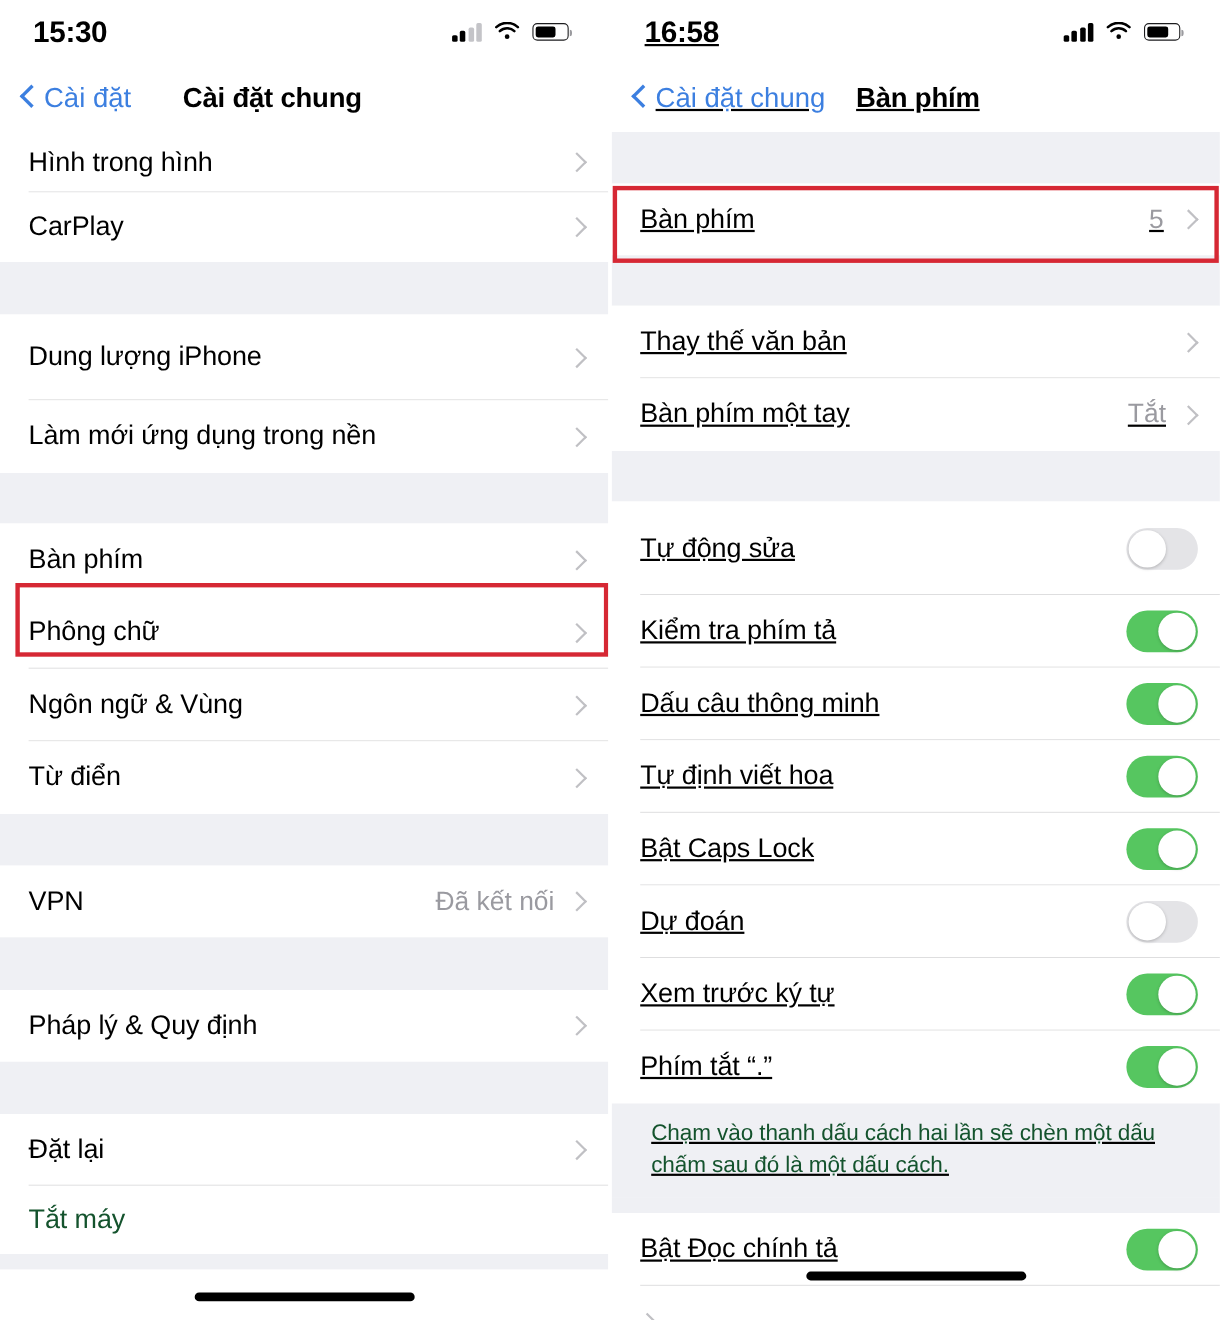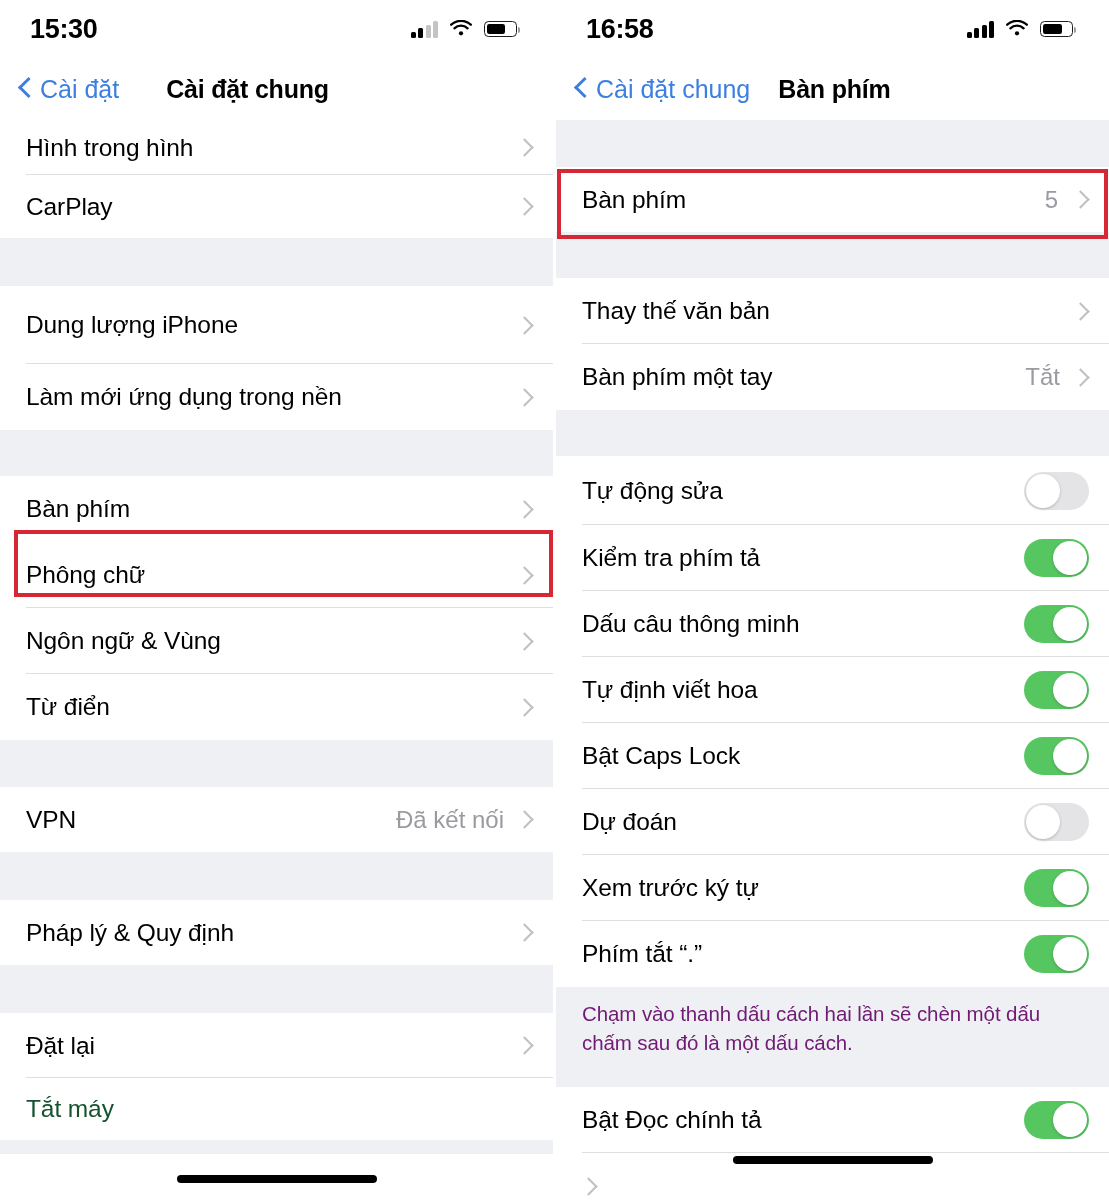--- a/index.html
+++ b/index.html
@@ -16,21 +16,21 @@
     height: 1200px;
   }
   .phone {
     position: relative;
     height: 1200px;
     background: #ffffff;
     overflow: hidden;
   }
   .phone.left  { width: 553px; }
   .gap-divider { width: 3px; height: 1200px; background: #ffffff; flex: 0 0 3px; }
-  .phone.right { width: 553px; }
+  .phone.right { width: 553px; text-decoration: underline; }
 
   
   .statusbar {
     height: 58px;
     display: flex;
     align-items: center;
     justify-content: space-between;
     padding: 0 36px 0 30px;
     background: #ffffff;
   }
@@ -151,24 +151,24 @@
     position: absolute; top: 2px; left: 2px;
     width: 34px; height: 34px; border-radius: 50%;
     background: #ffffff;
     box-shadow: 0 1px 3px rgba(0,0,0,0.22);
   }
   .toggle.on .knob { left: 29px; }
 
   
   .footnote {
     background: #eff0f4;
-    padding: 12px 26px 16px 26px;
+    padding: 12px 26px 16px 36px;
     font-size: 20.5px;
     line-height: 1.42;
-    color: #701a75;
+    color: #14532d;
     letter-spacing: -0.1px;
   }
 
   
   .hl {
     position: absolute;
     border: 4px solid #d62834;
     pointer-events: none;
     z-index: 9;
   }
@@ -371,21 +371,21 @@
         <div class="row" style="height:66px">
           <div class="label">Bàn phím một tay</div>
           <div class="value">Tắt</div>
           <span class="chev"></span>
         </div>
       </div>
 
       <div class="gapblock" style="height:46px"></div>
 
       <div class="group">
-        <div class="row" style="height:69px">
+        <div class="row" style="height:85px">
           <div class="label">Tự động sửa</div>
           <div class="toggle">
               <div class="knob"></div>
             </div>
           <div class="sep"></div>
         </div>
         <div class="row" style="height:66px">
           <div class="label">Kiểm tra phím tả</div>
           <div class="toggle on">
               <div class="knob"></div>

